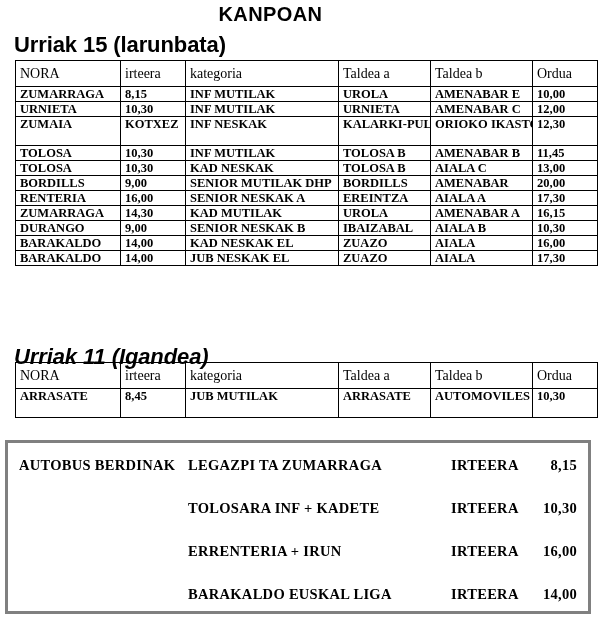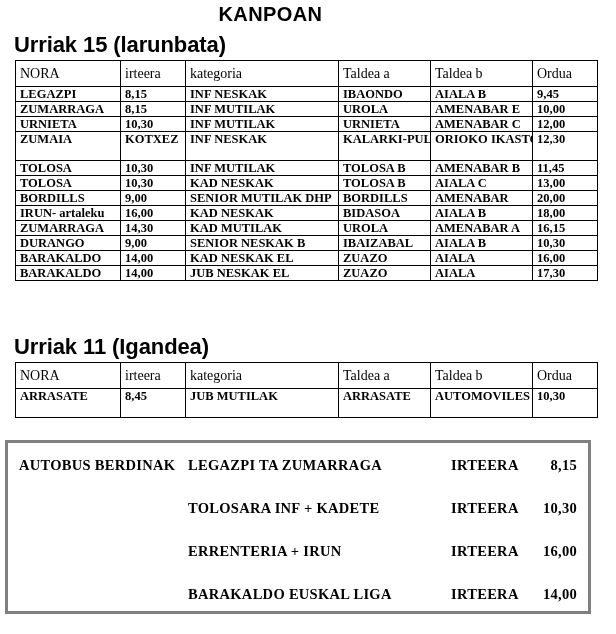--- a/index.html
+++ b/index.html
@@ -31,21 +31,21 @@
   .day-title {
     position: absolute;
     left: 14px;
     font-family: "Liberation Sans", "DejaVu Sans", sans-serif;
     font-weight: bold;
     font-size: 22px;
     letter-spacing: -0.1px;
     white-space: nowrap;
   }
   #day1-title { top: 32px; }
-  #day2-title { top: 334px; }
+  #day2-title { top: 344px; font-style: italic; }
 
   
   table.sched {
     position: absolute;
     left: 15px;
     width: 582px;
     border-collapse: collapse;
     table-layout: fixed;
     font-size: 12.5px;
   }
@@ -174,28 +174,20 @@
       <th>NORA</th>
       <th>irteera</th>
       <th>kategoria</th>
       <th>Taldea a</th>
       <th>Taldea b</th>
       <th class="col-ordua">Ordua</th>
     </tr>
   </thead>
   <tbody id="day1-body">
       <tr>
-        <td>LEGAZPI</td>
-        <td>8,15</td>
-        <td>INF NESKAK</td>
-        <td>IBAONDO</td>
-        <td>AIALA B</td>
-        <td class="col-ordua">9,45</td>
-      </tr>
-      <tr>
         <td>ZUMARRAGA</td>
         <td>8,15</td>
         <td>INF MUTILAK</td>
         <td>UROLA</td>
         <td>AMENABAR E</td>
         <td class="col-ordua">10,00</td>
       </tr>
       <tr>
         <td>URNIETA</td>
         <td>10,30</td>
@@ -230,26 +222,26 @@
       </tr>
       <tr>
         <td>BORDILLS</td>
         <td>9,00</td>
         <td>SENIOR MUTILAK DHP</td>
         <td>BORDILLS</td>
         <td>AMENABAR</td>
         <td class="col-ordua">20,00</td>
       </tr>
       <tr>
-        <td>IRUN- artaleku</td>
+        <td>RENTERIA</td>
         <td>16,00</td>
-        <td>KAD NESKAK</td>
-        <td>BIDASOA</td>
-        <td>AIALA B</td>
-        <td class="col-ordua">18,00</td>
+        <td>SENIOR NESKAK A</td>
+        <td>EREINTZA</td>
+        <td>AIALA A</td>
+        <td class="col-ordua">17,30</td>
       </tr>
       <tr>
         <td>ZUMARRAGA</td>
         <td>14,30</td>
         <td>KAD MUTILAK</td>
         <td>UROLA</td>
         <td>AMENABAR A</td>
         <td class="col-ordua">16,15</td>
       </tr>
       <tr>

